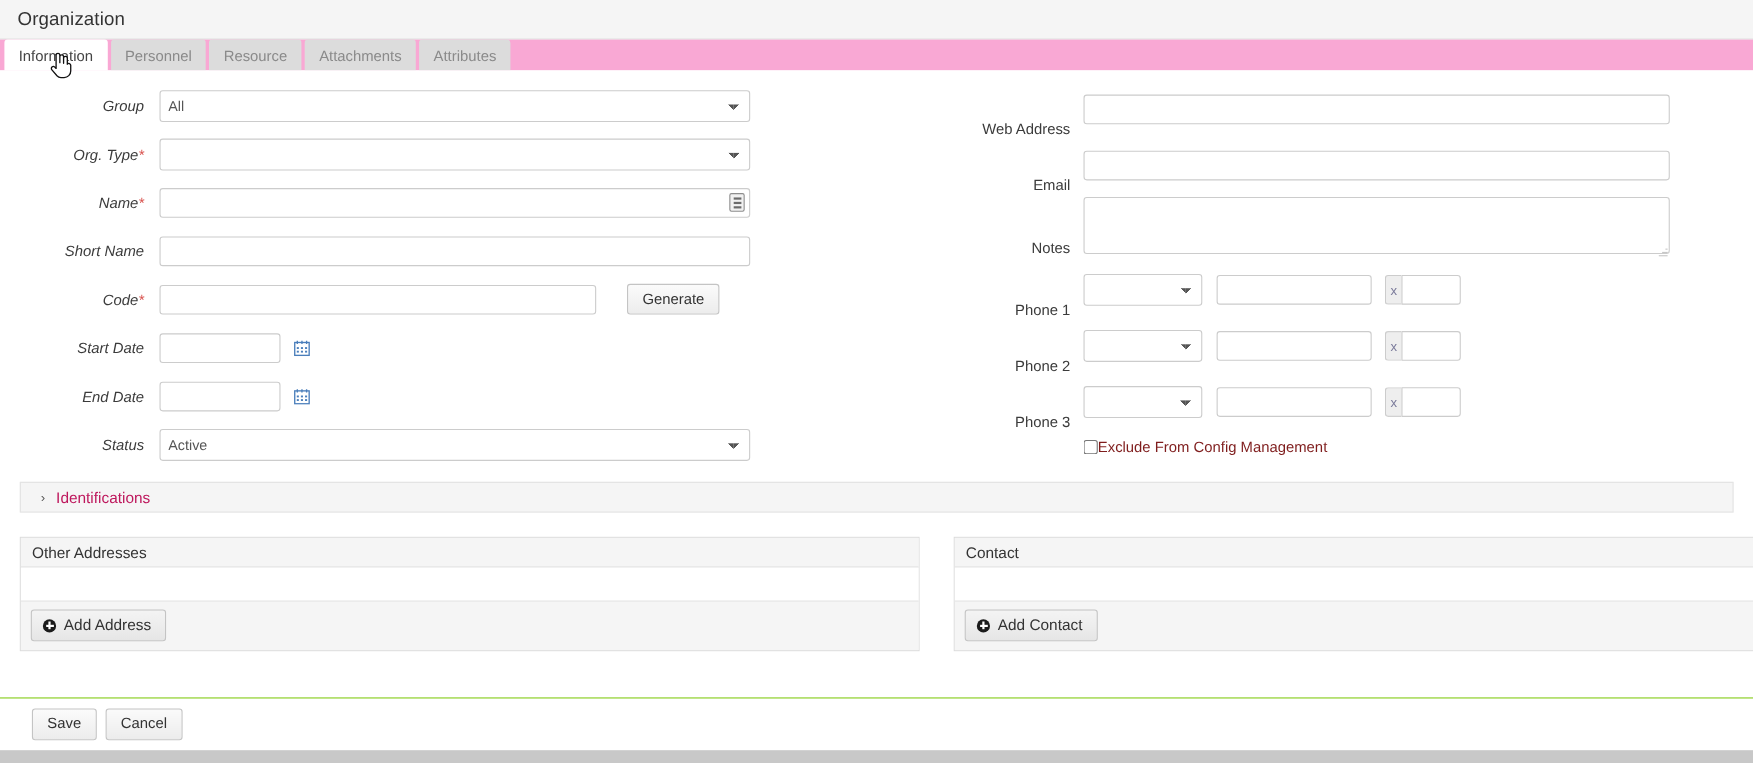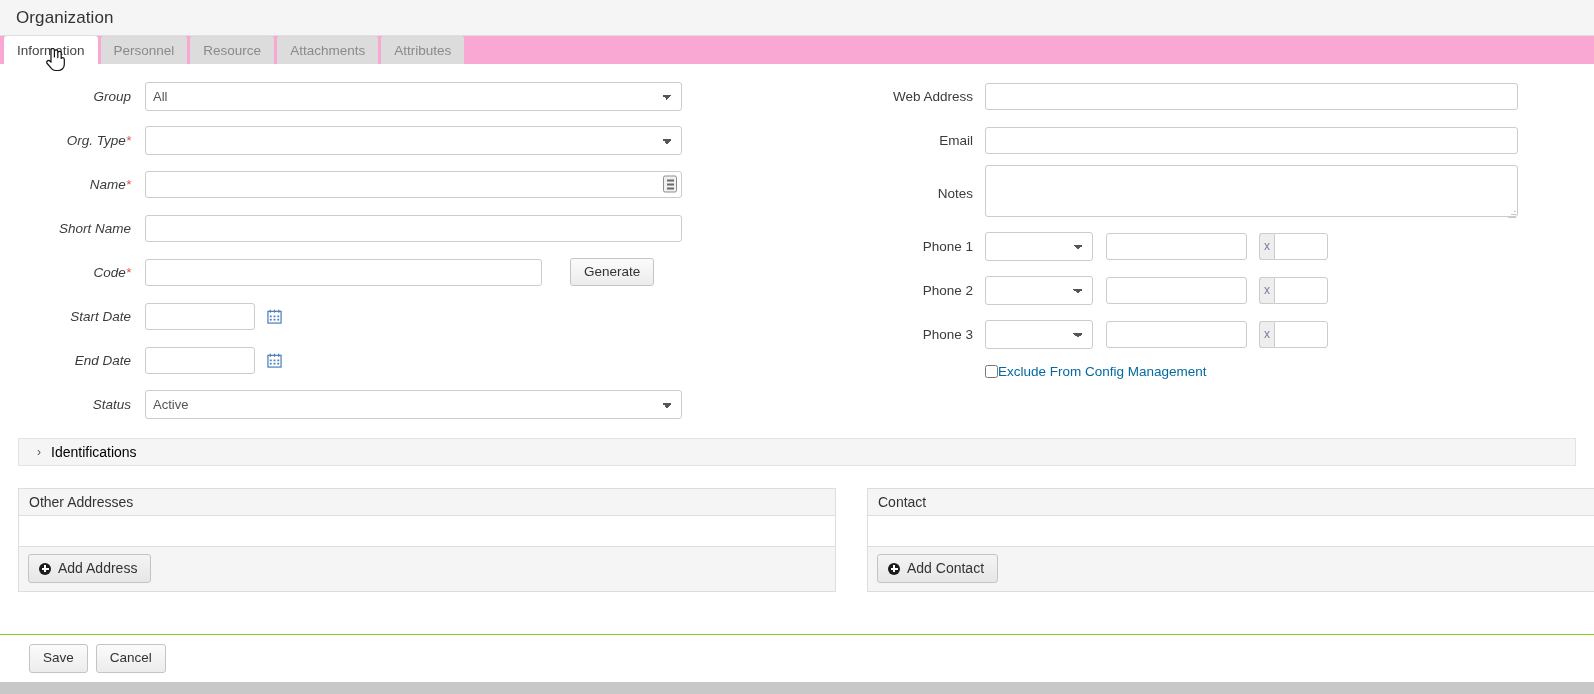--- a/index.html
+++ b/index.html
@@ -73,21 +73,21 @@
     align-items: center;
     min-height: 44px;
   }
   .flabel {
     font-size: 13.5px;
     color: #3b3b3b;
     text-align: right;
     white-space: nowrap;
   }
   .col-left .flabel  { width: 145px; flex: 0 0 145px; padding-right: 14px; font-style: italic; }
-  .col-right .flabel { width: 145px; flex: 0 0 145px; padding-right: 12px; }
+  .col-right .flabel { width: 145px; flex: 0 0 145px; padding-right: 12px; margin-top: 36px; }
   .req { color: #d9534f; }
 
   .fctl { display: flex; align-items: center; justify-content: flex-end; }
 
   input.txt, select.sel, textarea.ta {
     font-family: "Liberation Sans", sans-serif;
     font-size: 13px;
     color: #555555;
     border: 1px solid #cccccc;
     border-radius: 3px;
@@ -196,41 +196,41 @@
     min-height: 30px;
     padding-left: 145px;
   }
   .chk-row input[type=checkbox] {
     margin: 0 0 0 0;
     width: 13px; height: 13px;
     cursor: pointer;
   }
   .chk-label {
     font-size: 13.5px;
-    color: #0369a1;
+    color: #7f1d1d;
     cursor: pointer;
   }
 
   
   .accordion {
     margin: 12px 18px 0 18px;
     background: #f5f5f5;
     border: 1px solid #e3e3e3;
     height: 28px;
     display: flex;
     align-items: center;
     padding-left: 18px;
     cursor: pointer;
   }
   .acc-caret {
     font-size: 12px;
     color: #555;
     margin-right: 10px;
   }
-  .acc-title { font-size: 14px; color: #000000; }
+  .acc-title { font-size: 14px; color: #be185d; }
 
   
   .panels {
     display: flex;
     margin-top: 22px;
     padding: 0 0 0 18px;
     gap: 31px;
   }
   .panel {
     border: 1px solid #dddddd;

